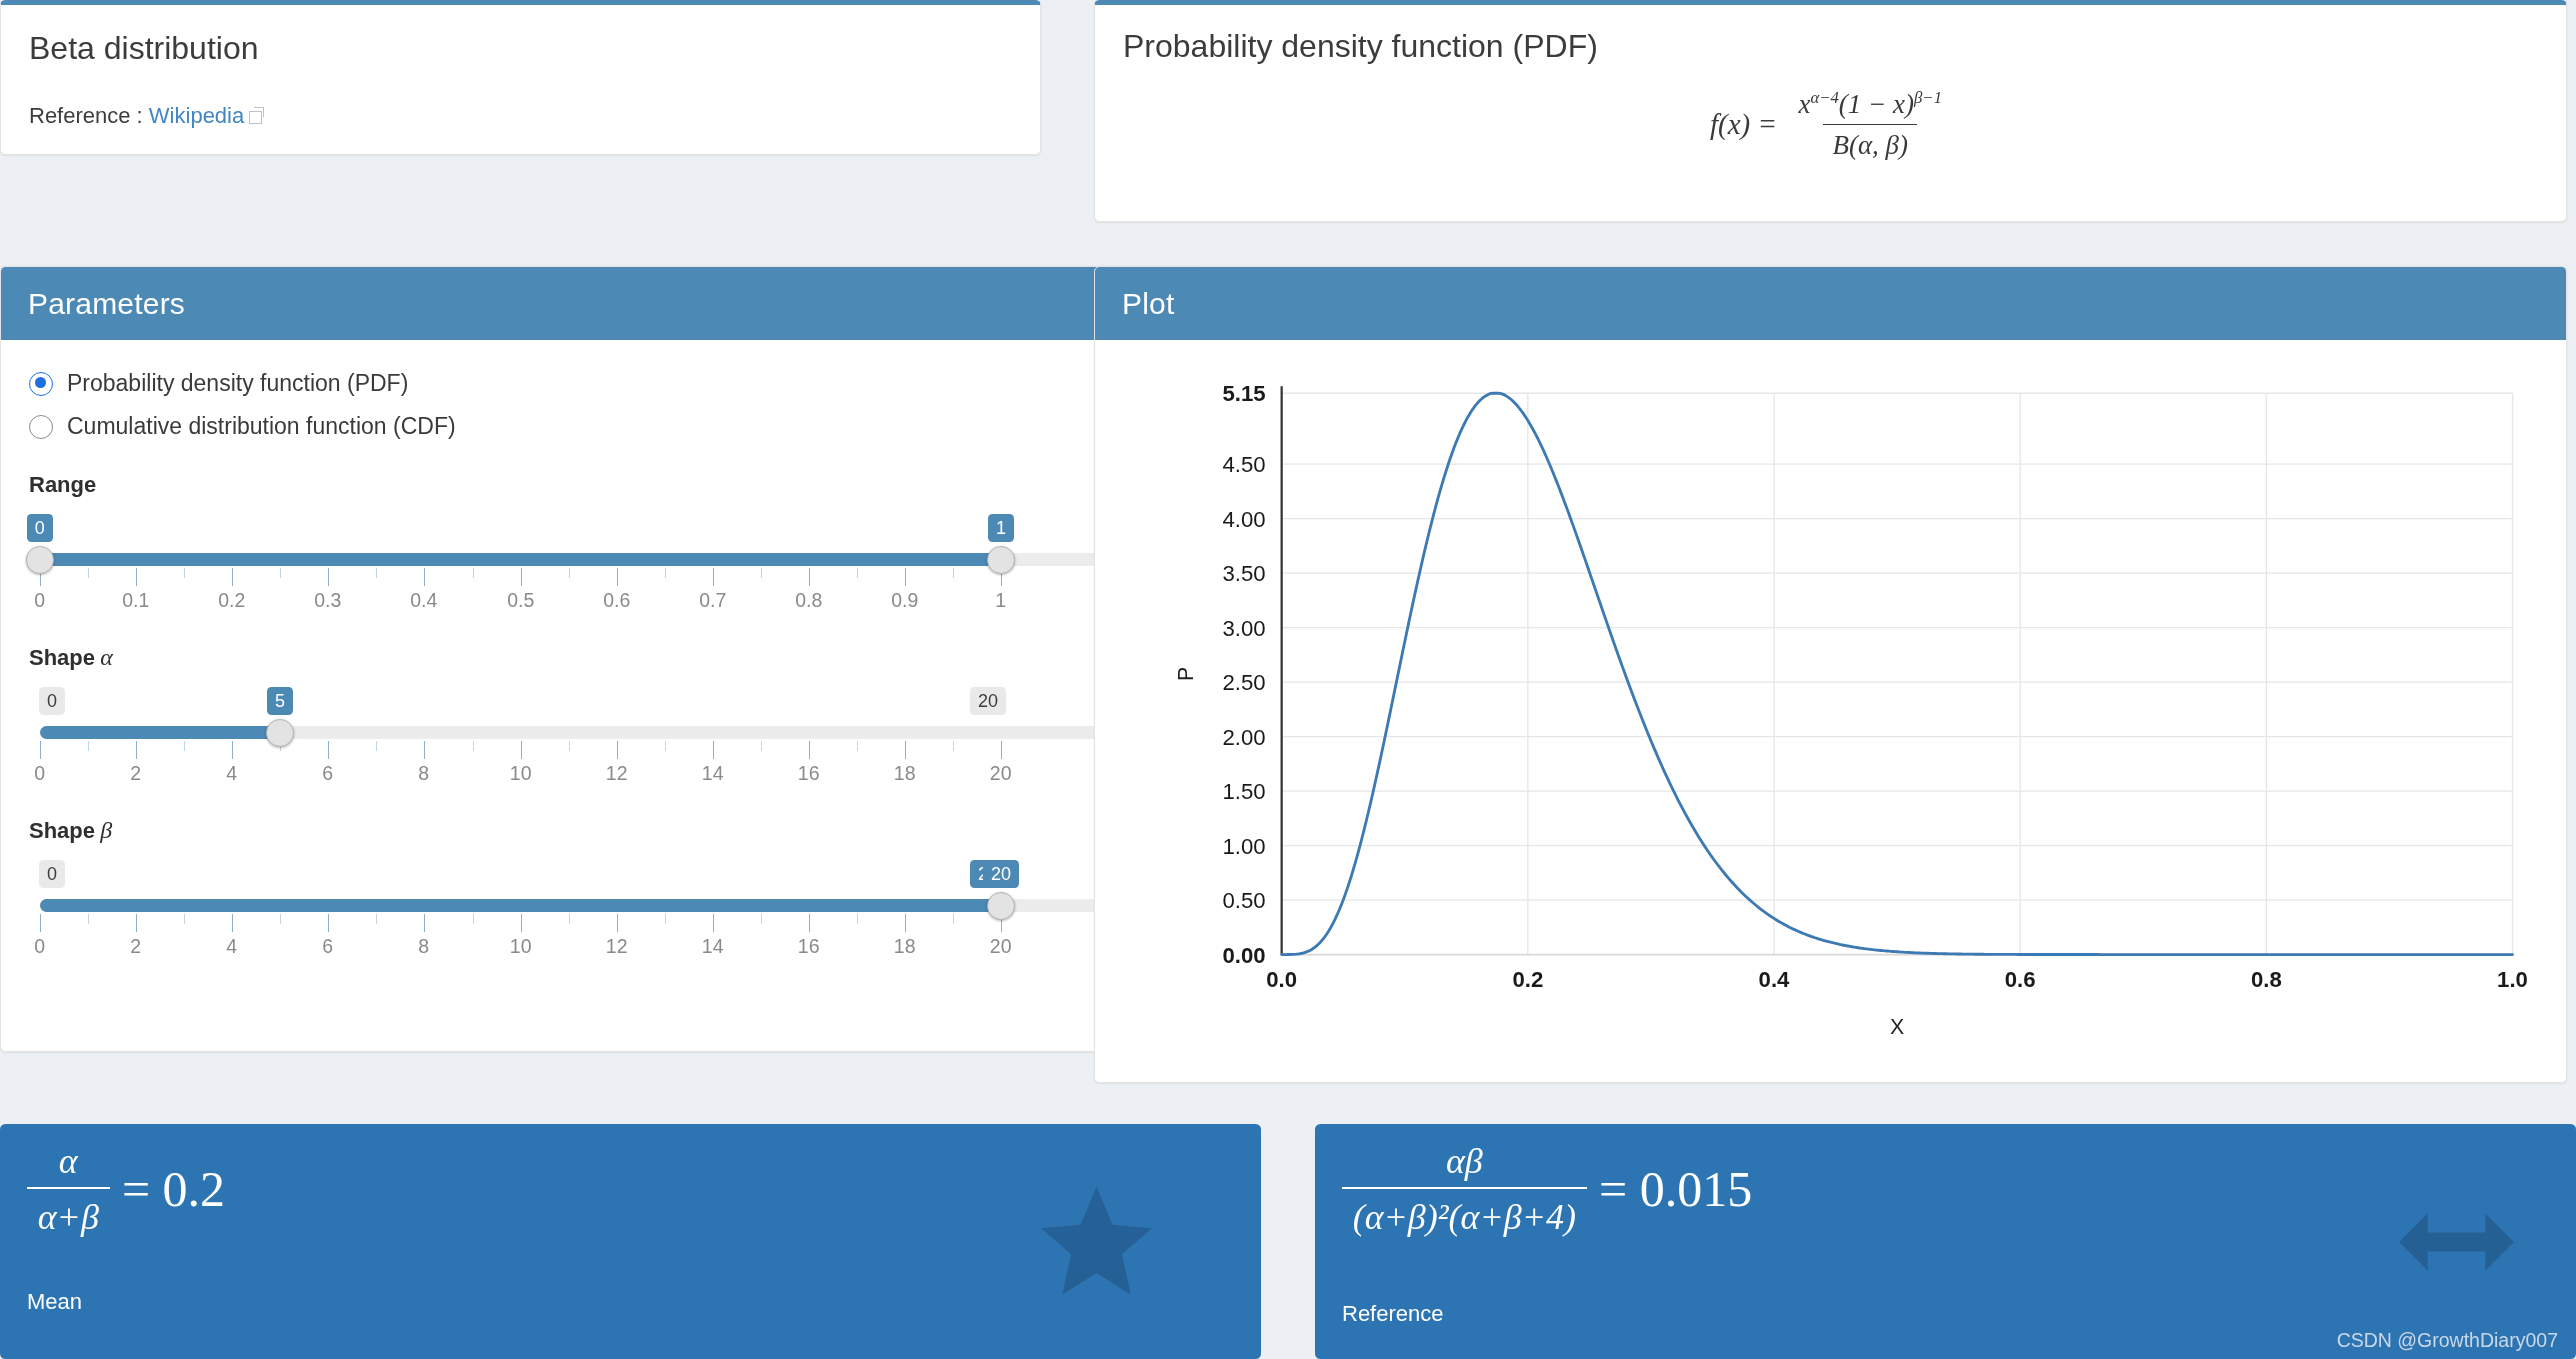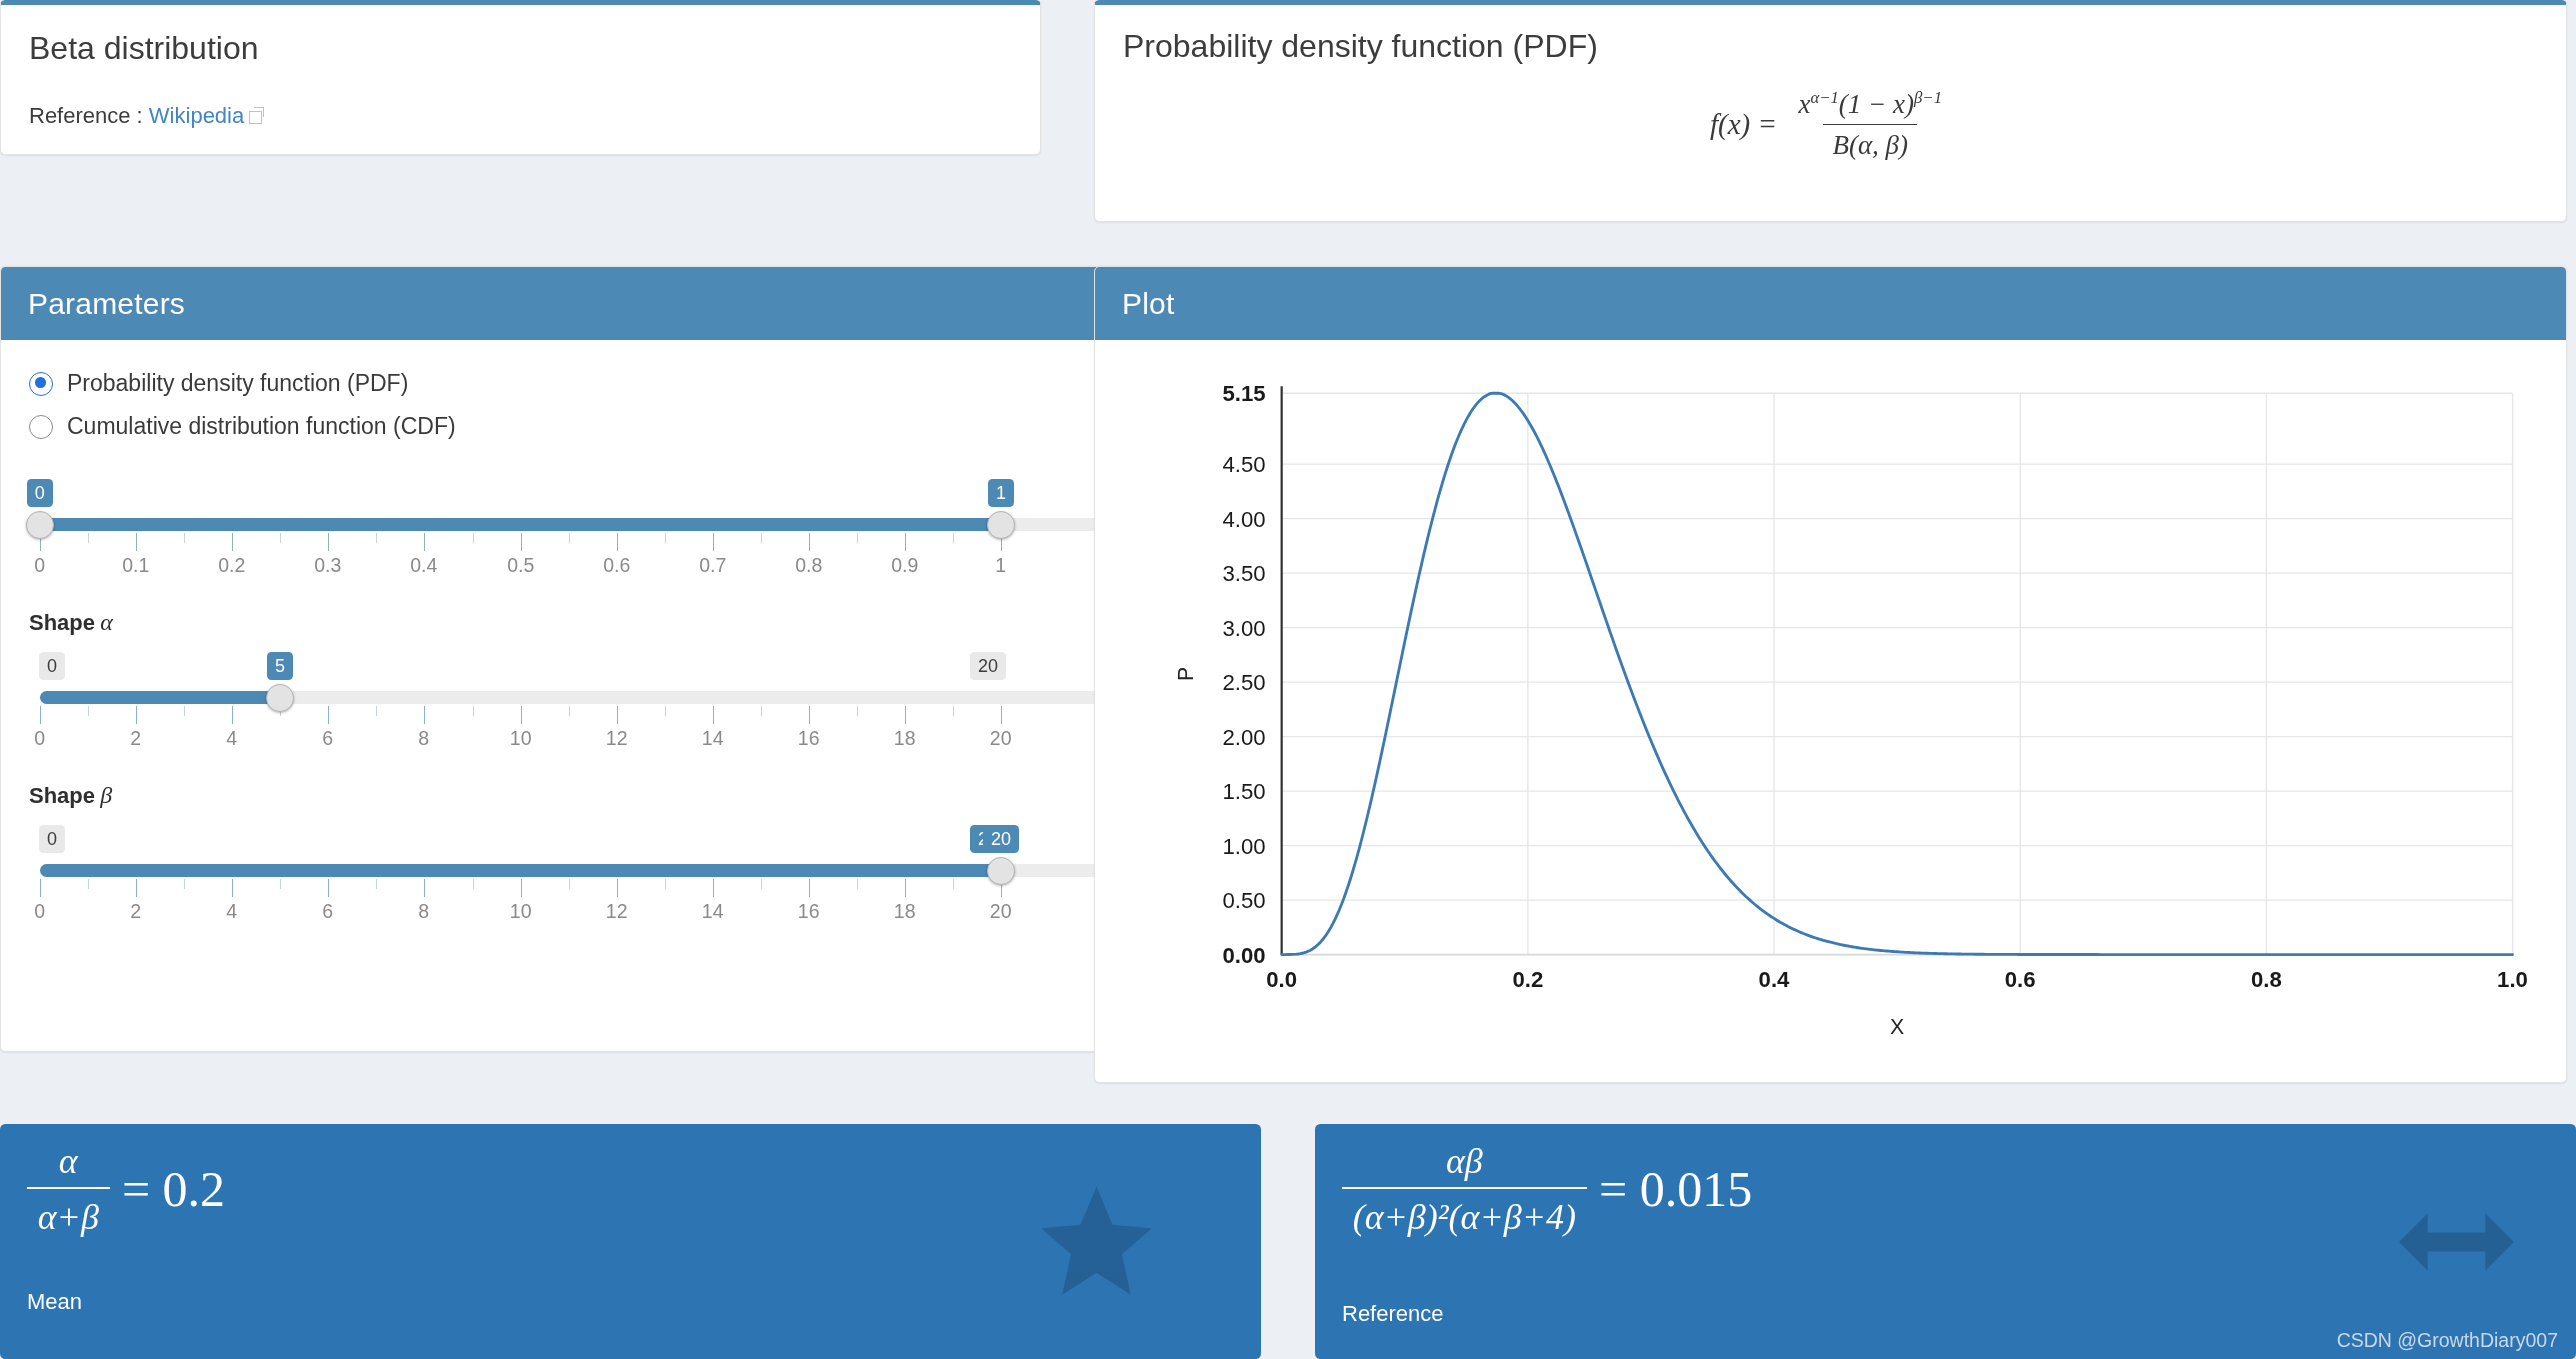--- a/index.html
+++ b/index.html
@@ -166,39 +166,42 @@
       <span>Reference :</span>
       <a href="#">Wikipedia</a><span class="ext-icon"></span>
     </div>
   </div>
 
   <div class="card top-accent" id="pdf-card">
     <div class="title">Probability density function (PDF)</div>
     <div class="formula-wrap">
       <span class="fx">f(x) =</span>
       <span class="frac">
-        <span class="num"><span>x</span><sup class="m">α−1</sup><span>(1 − x)</span><sup class="m">β−1</sup></span>
+        <span class="num"><span>x</span><sup class="m">α−4</sup><span>(1 − x)</span><sup class="m">β−1</sup></span>
         <span class="den">B(α, β)</span>
       </span>
     </div>
   </div>
 
   <div class="card" id="params-card">
     <div class="card-header">Parameters</div>
     <div id="params-body">
       <div class="radio-row">
         <span class="radio checked"></span>
         <span class="radio-label">Probability density function (PDF)</span>
       </div>
       <div class="radio-row">
         <span class="radio"></span>
         <span class="radio-label">Cumulative distribution function (CDF)</span>
       </div>
 
       <div class="slider-block">
+        <div class="slider-label">
+          <span>Range</span>
+        </div>
         <div class="slider-area" id="slider-range-area">
             <div class="track">
               <div class="fill" style="left: 0px; width: 961px;"></div>
             </div>
             <div class="ticks">
               <div class="tick major" style="left: 0px; background: rgb(143, 176, 204);"></div>
               <div class="tick minor" style="left: 48px; background: rgb(198, 212, 224);"></div>
               <div class="tick major" style="left: 96px; background: rgb(143, 176, 204);"></div>
               <div class="tick minor" style="left: 144px; background: rgb(198, 212, 224);"></div>
               <div class="tick major" style="left: 192px; background: rgb(143, 176, 204);"></div>

